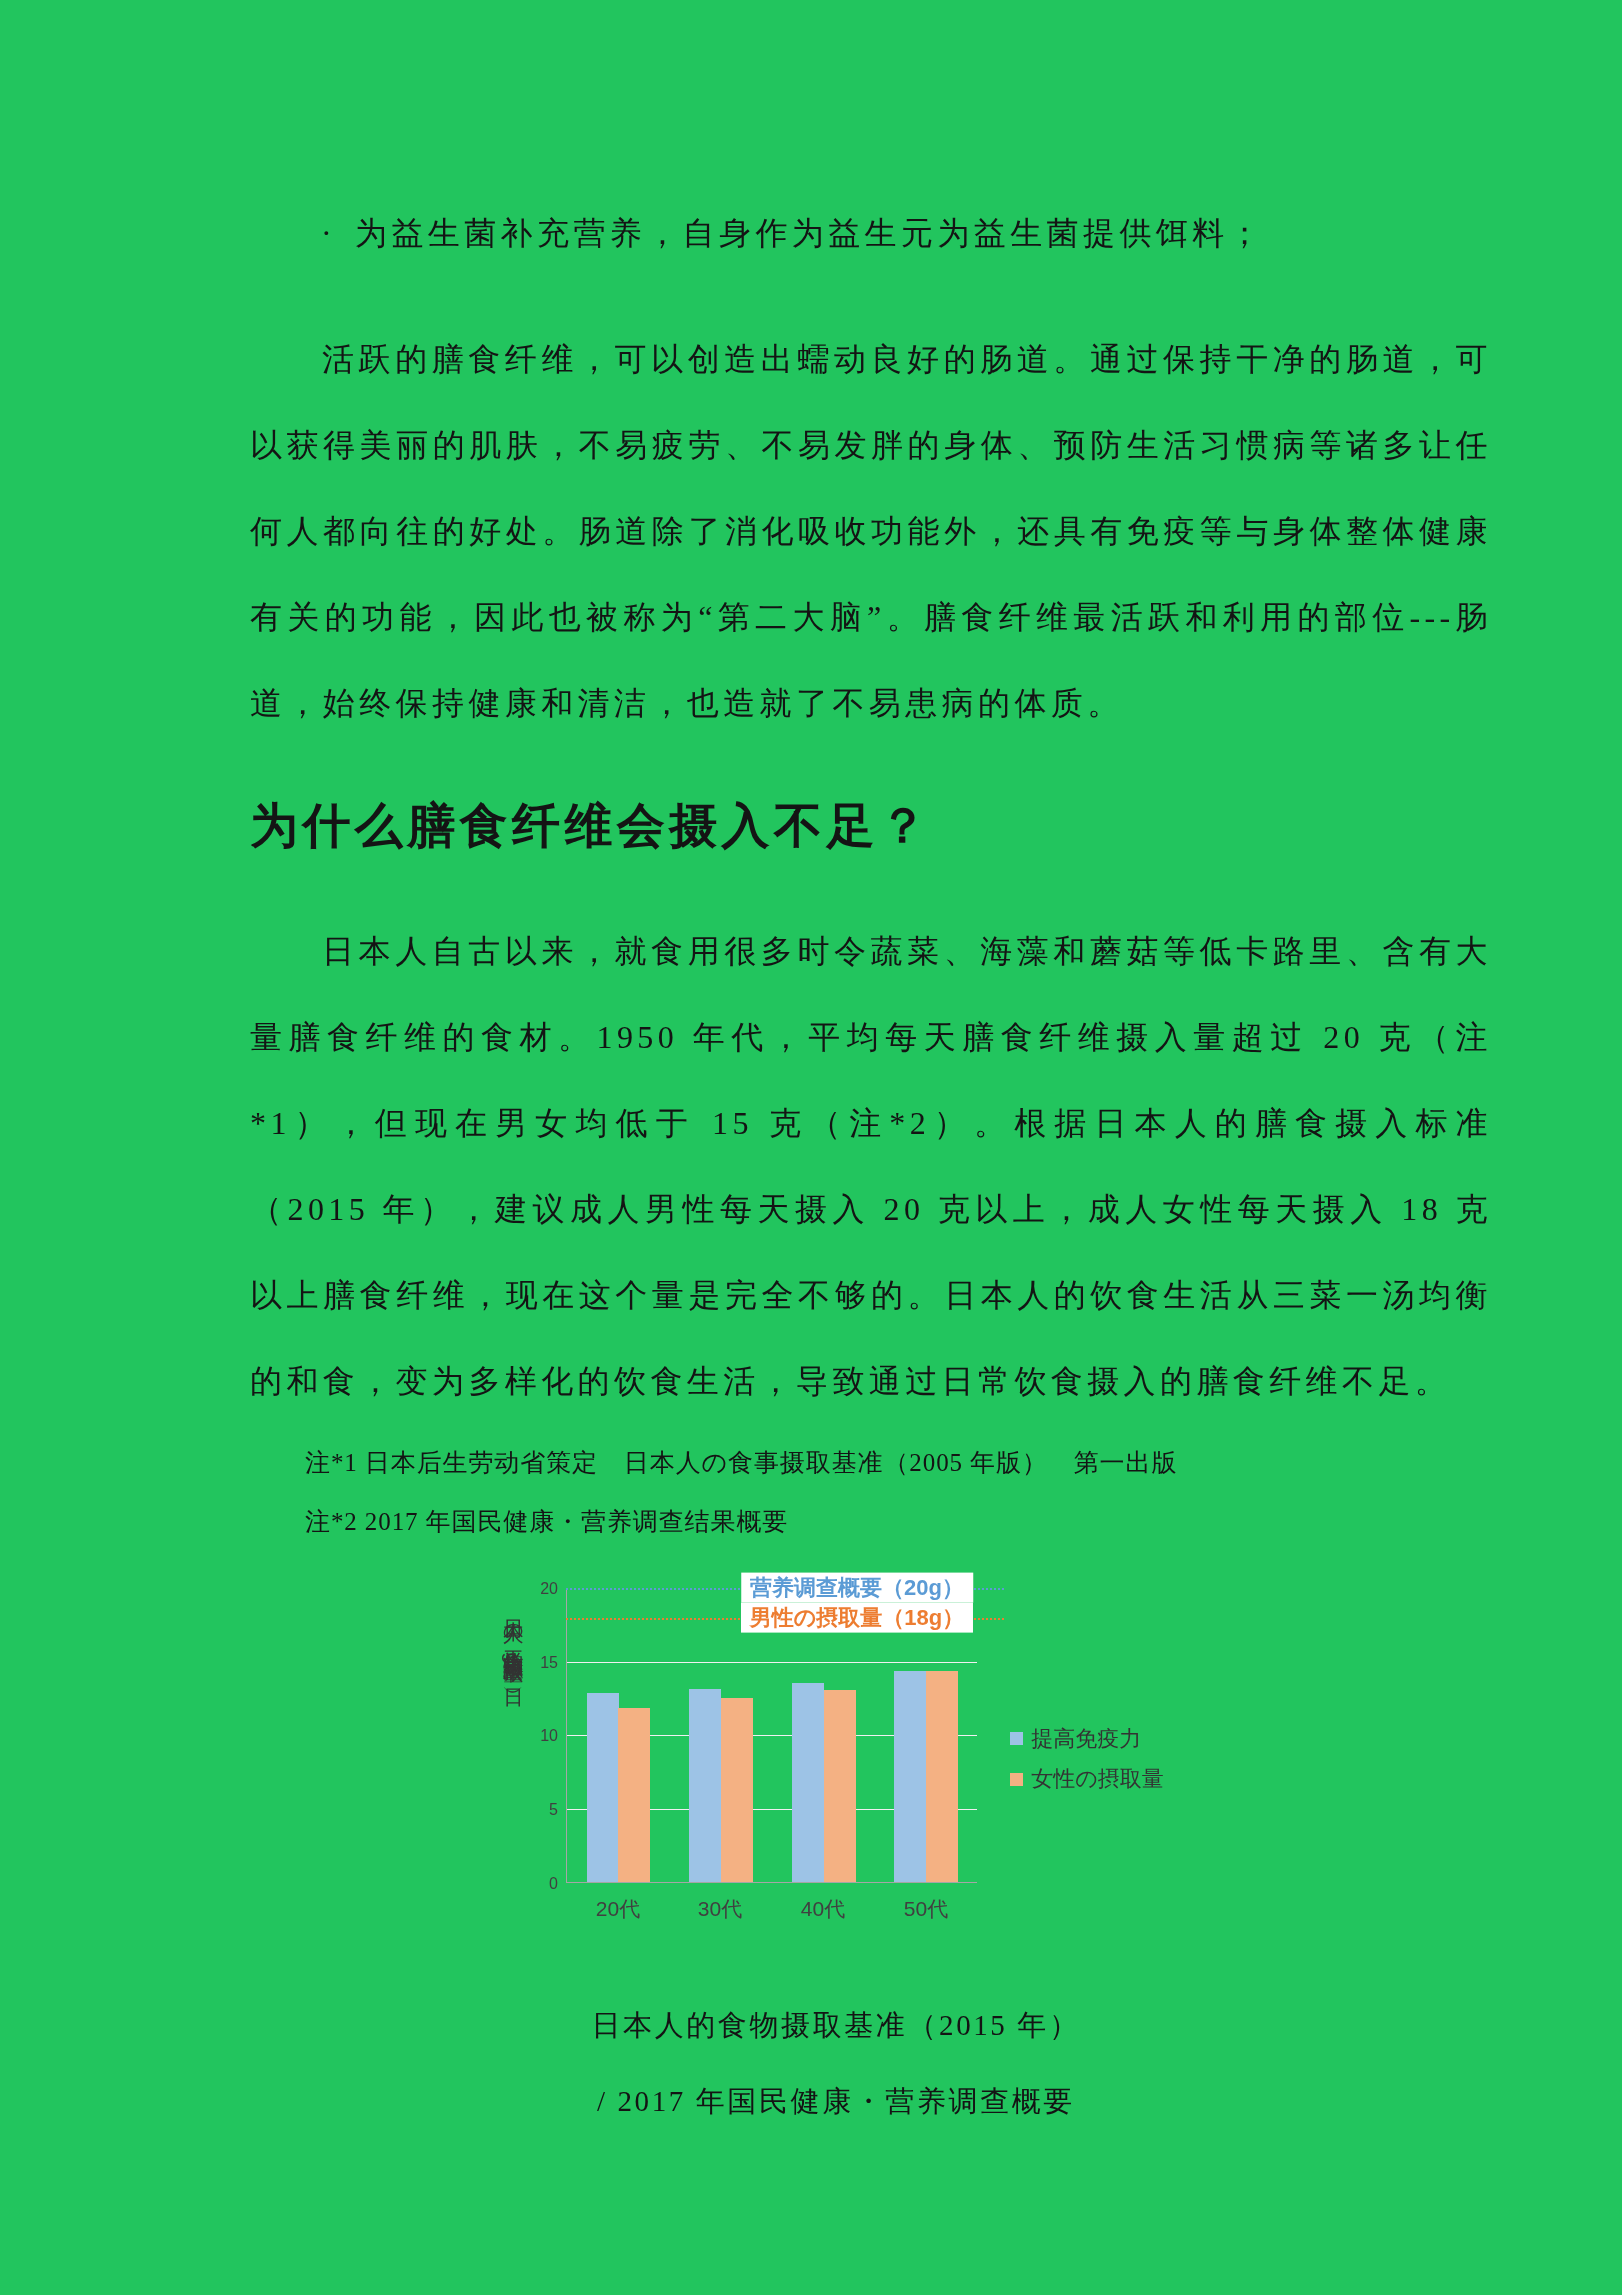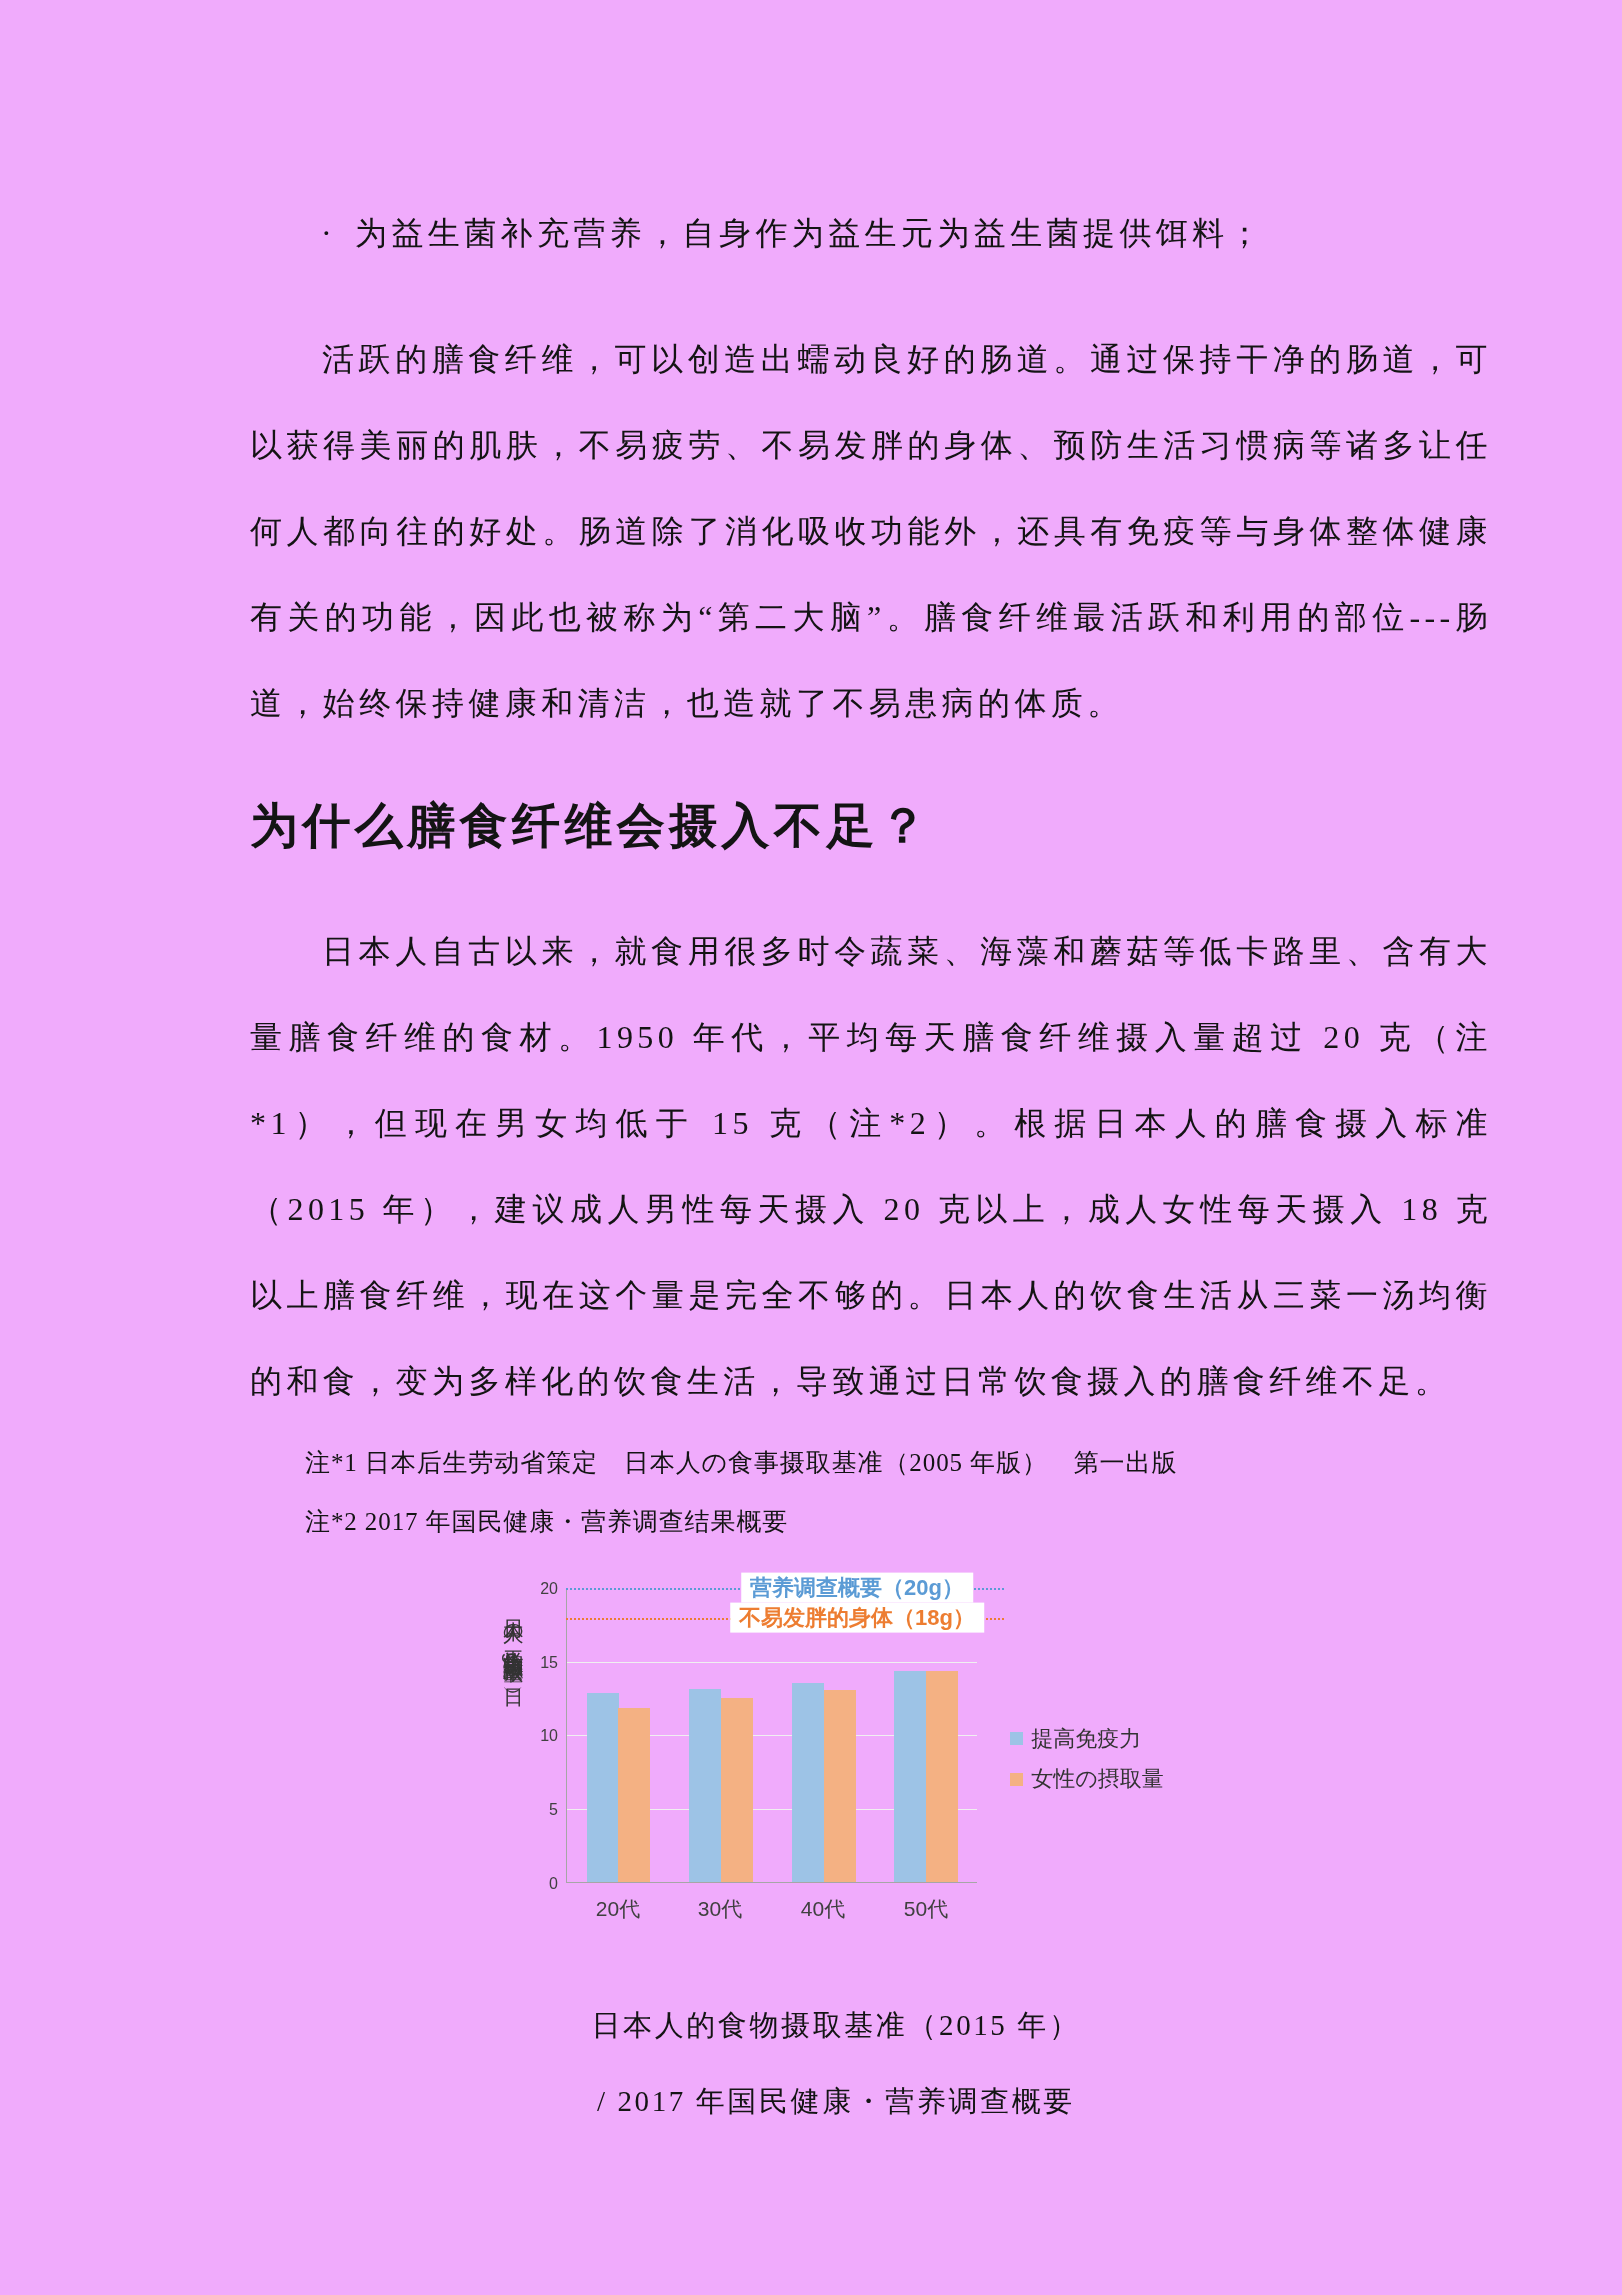--- a/index.html
+++ b/index.html
@@ -1,21 +1,21 @@
 <!DOCTYPE html>
 <html style="font-size:14px"><head>
 <meta charset="utf-8">
 <style>
   * { box-sizing: border-box; margin: 0; padding: 0; }
   html,body { background:#ffffff; }
   .page {
     position: relative;
     width: 1623px;
     height: 2295px;
-    background: #f0abfc;
+    background: #22c55e;
     overflow: hidden;
     font-family: "Liberation Serif", "DejaVu Serif", serif;
     color: #141414;
   }
   .doc {
     padding: 190px 131px 0 250px;
     font-size: 32px;
     line-height: 86px;
     letter-spacing: 4.4px;
   }
@@ -184,21 +184,21 @@
         <div class="xtick" style="left: 71px;">20代</div>
         <div class="xtick" style="left: 173px;">30代</div>
         <div class="xtick" style="left: 276px;">40代</div>
         <div class="xtick" style="left: 379px;">50代</div>
       </div>
 
     <div class="ref-line" id="ref-line-0" style="top: 21px; color: rgb(91, 155, 213);">
       <div class="ref-label">营养调查概要（20g）</div>
     </div>
     <div class="ref-line" id="ref-line-1" style="top: 51px; color: rgb(237, 125, 49);">
-      <div class="ref-label">不易发胖的身体（18g）</div>
+      <div class="ref-label">男性の摂取量（18g）</div>
     </div>
 
     <div class="legend" id="legend">
         <div class="legend-item">
           <span class="legend-swatch" style="background: rgb(157, 195, 230);"></span>
           <span>提高免疫力</span>
         </div>
         <div class="legend-item">
           <span class="legend-swatch" style="background: rgb(244, 177, 131);"></span>
           <span>女性の摂取量</span>

